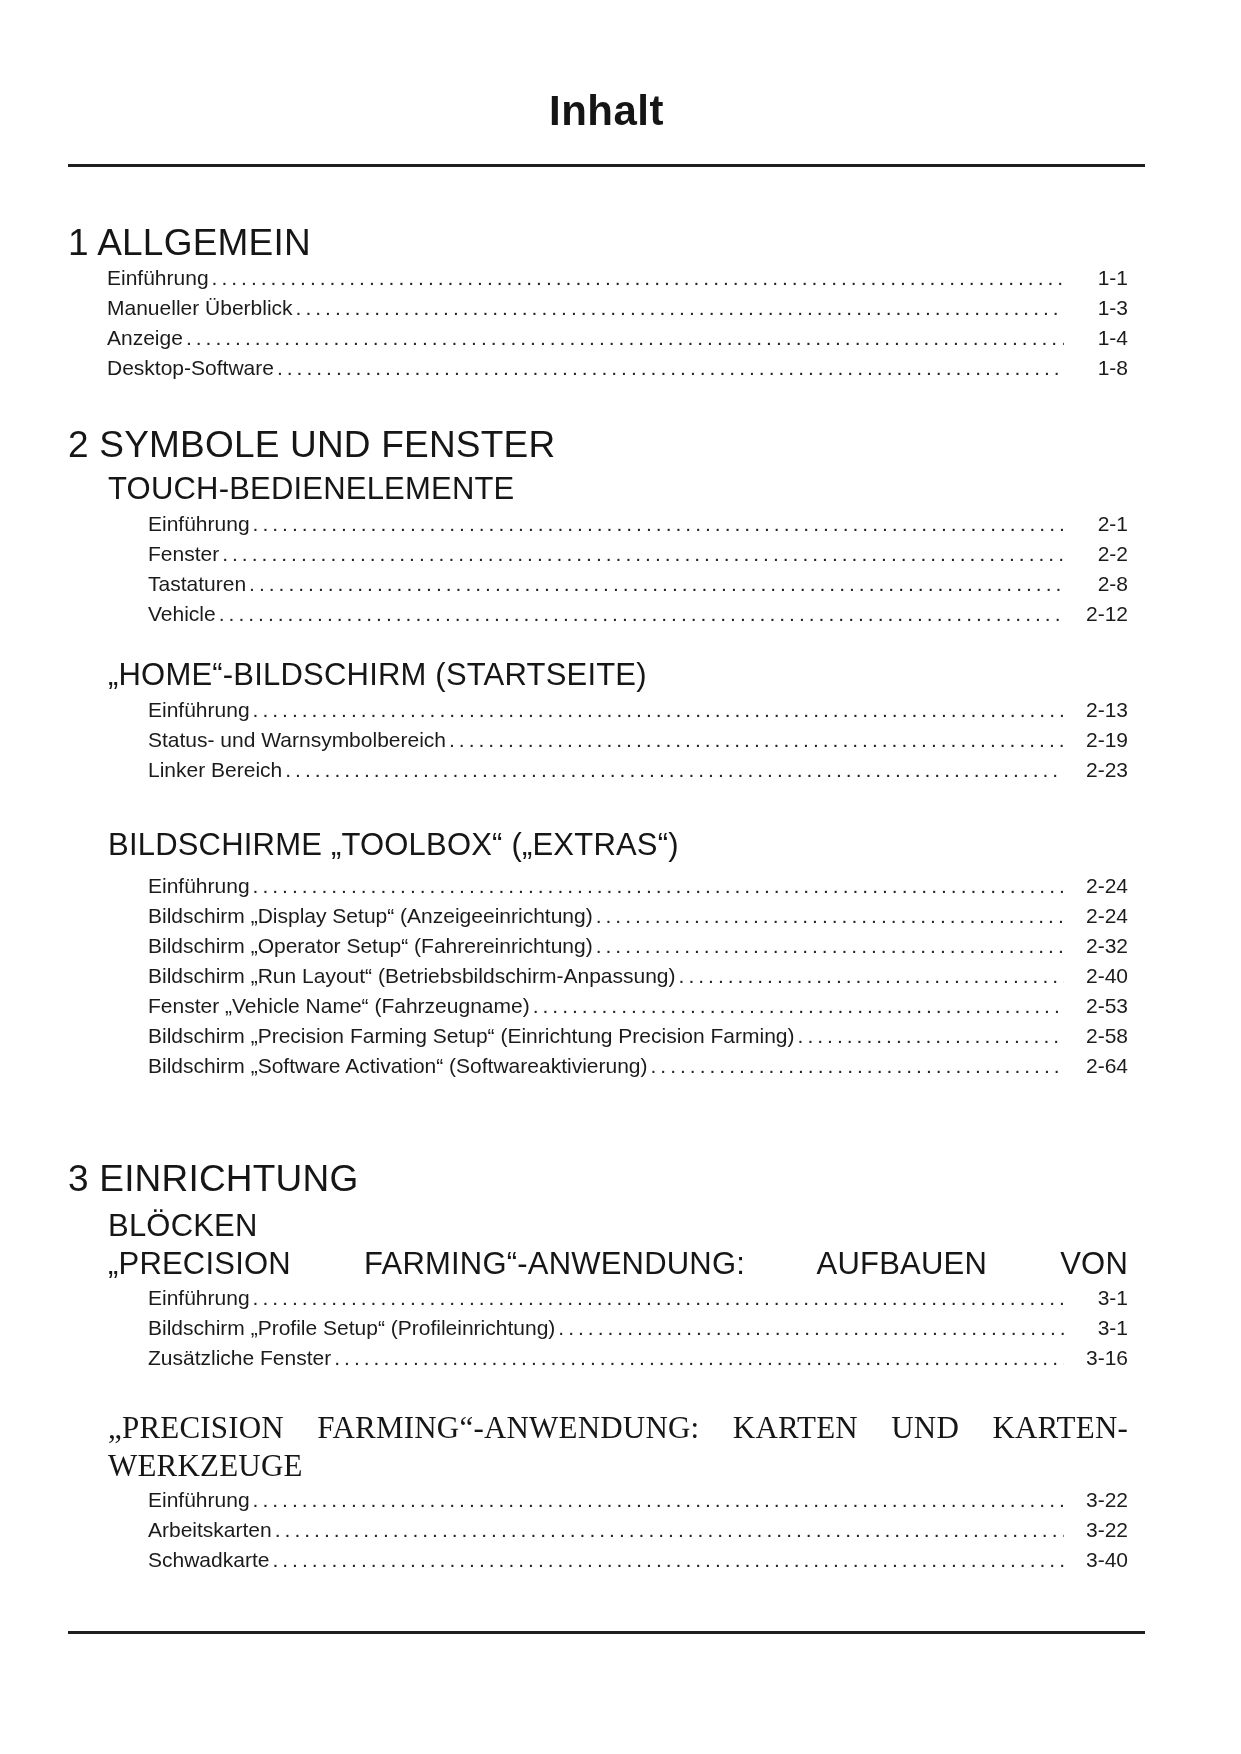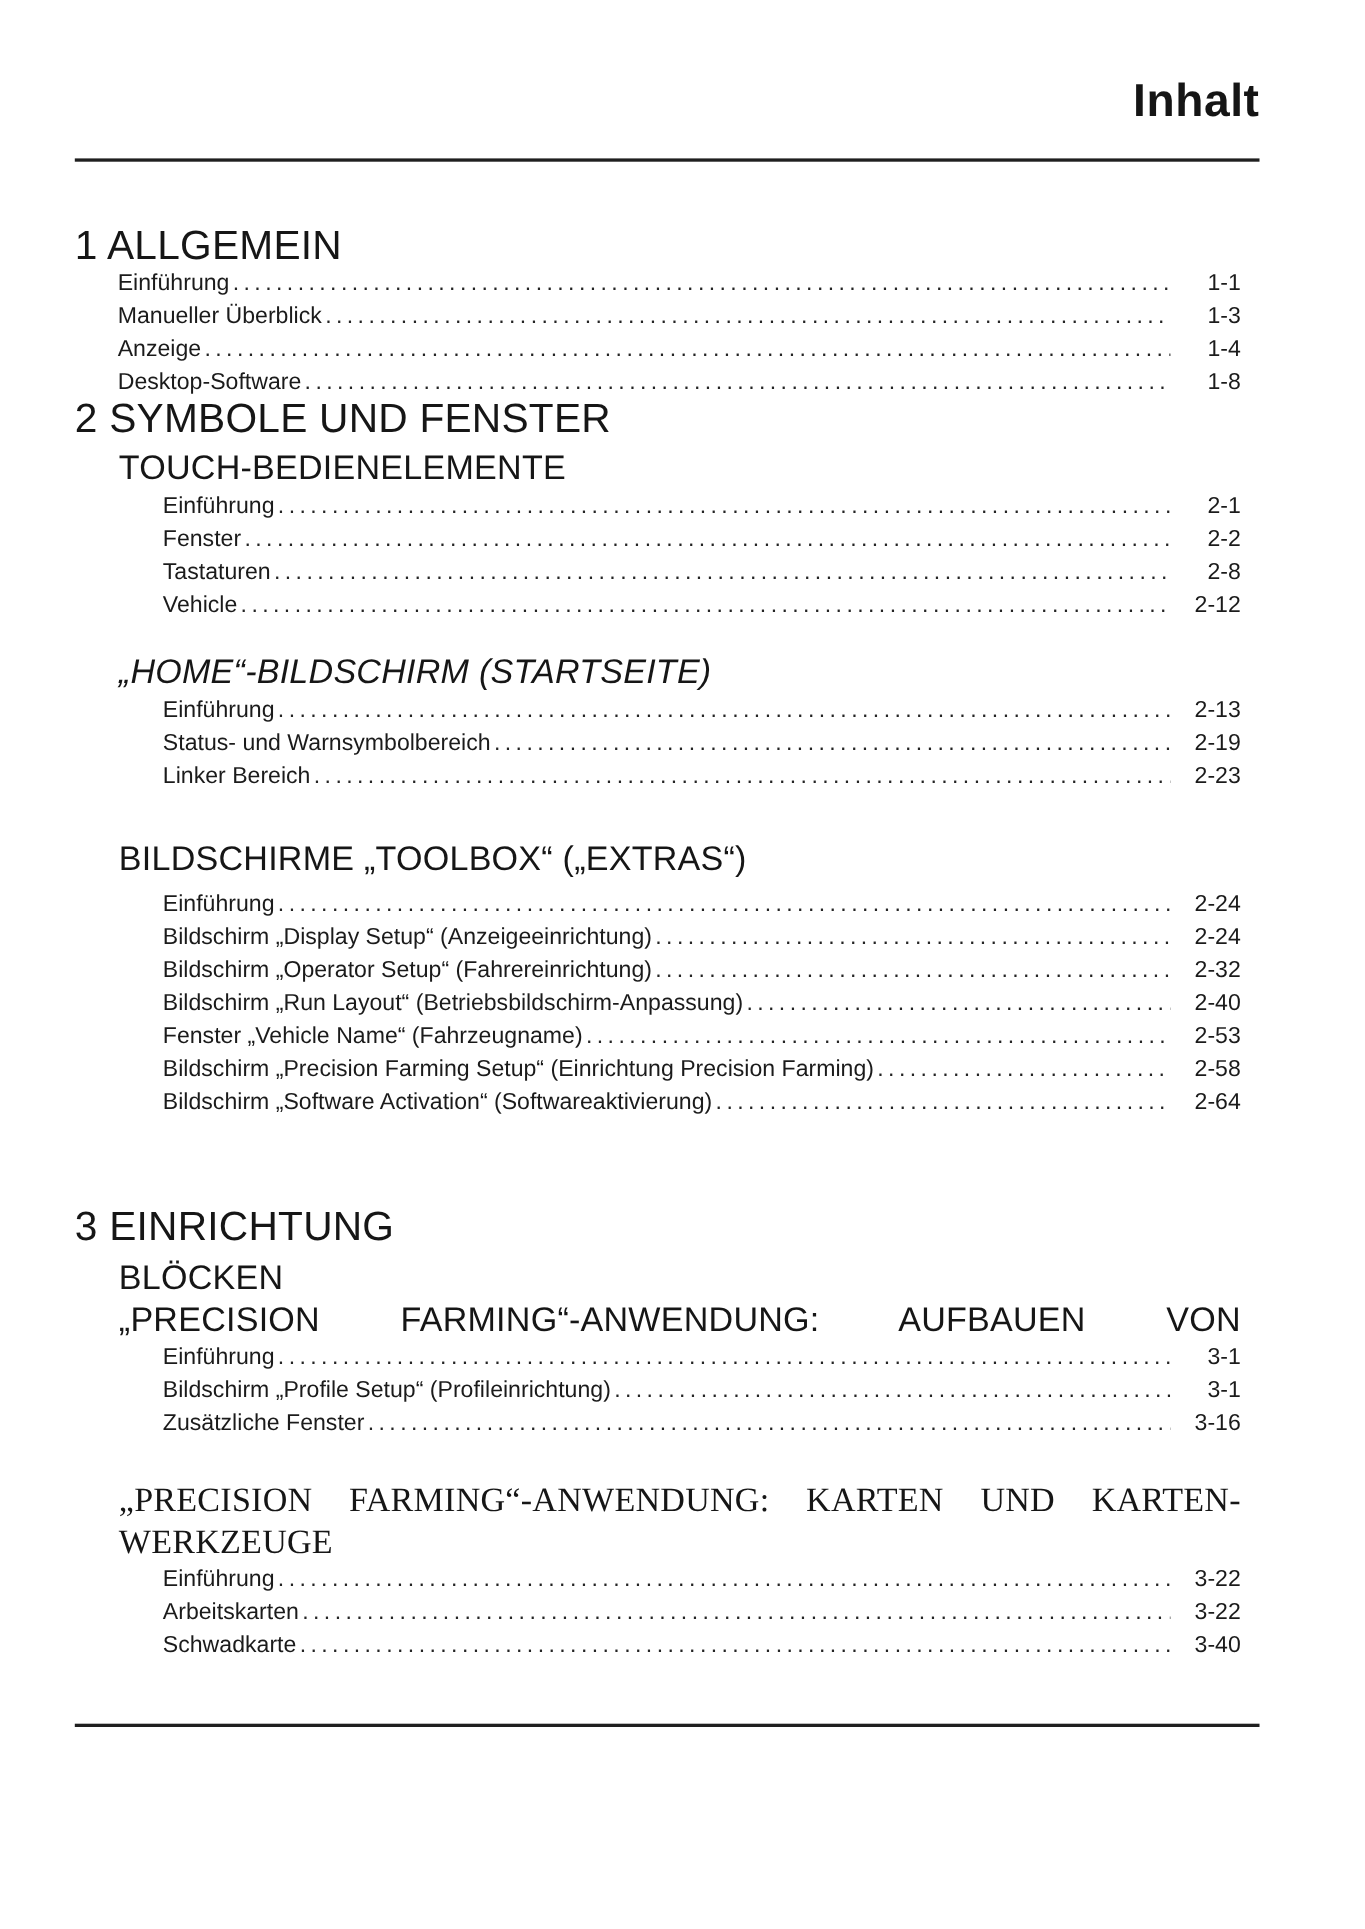--- a/index.html
+++ b/index.html
@@ -14,25 +14,25 @@
     overflow: hidden;
     font-family: "Liberation Sans", "DejaVu Sans", sans-serif;
     color: #1b1b1b;
   }
   .page {
     margin-left: 68px;
     width: 1077px;
     display: flow-root;
   }
   .title {
-    margin: 66px 0 0 0;
+    margin: 86px 0 0 0;
     font-size: 42px;
     line-height: 50px;
     font-weight: bold;
-    text-align: right;
+    text-align: center;
     letter-spacing: 0.5px;
     color: #151515;
   }
   hr.rule {
     border: none;
     border-top: 3px solid #1f1f1f;
     margin: 0;
     width: 100%;
   }
   hr.rule-top { margin-top: 28px; }
@@ -90,24 +90,24 @@
   }
   .entry-page {
     white-space: nowrap;
     min-width: 56px;
     text-align: right;
   }
 
   
   .mt8  { margin-top: 8px; }
   .mt10 { margin-top: 10px; }
-  .mt28 { margin-top: 28px; font-style: italic; }
+  .mt28 { margin-top: 28px; }
   .mt36 { margin-top: 36px; font-family: Liberation Serif, serif; }
   .mt42 { margin-top: 42px; }
-  .mt44 { }
+  .mt44 { margin-top: 44px; }
   .mt58 { margin-top: 58px; }
   .mt80 { margin-top: 80px; }
 </style>
 </head>
 <body>
 
 <div class="page">
 
   <h1 class="title">Inhalt</h1>
   <hr class="rule rule-top">

